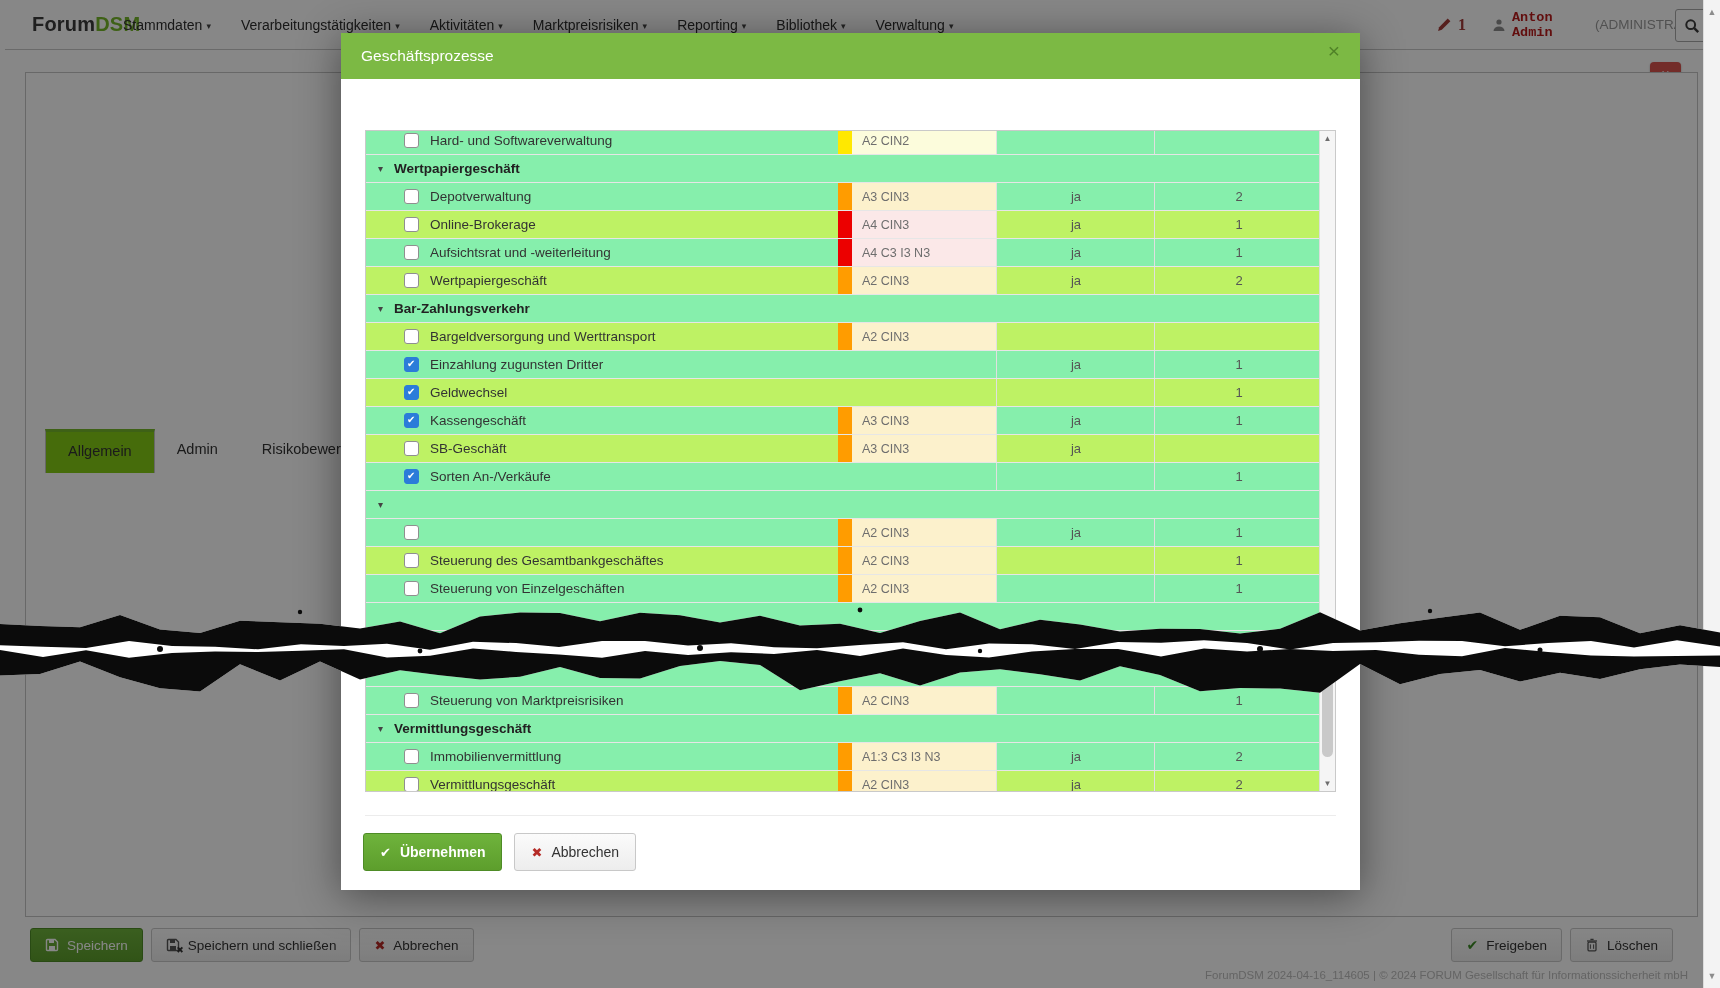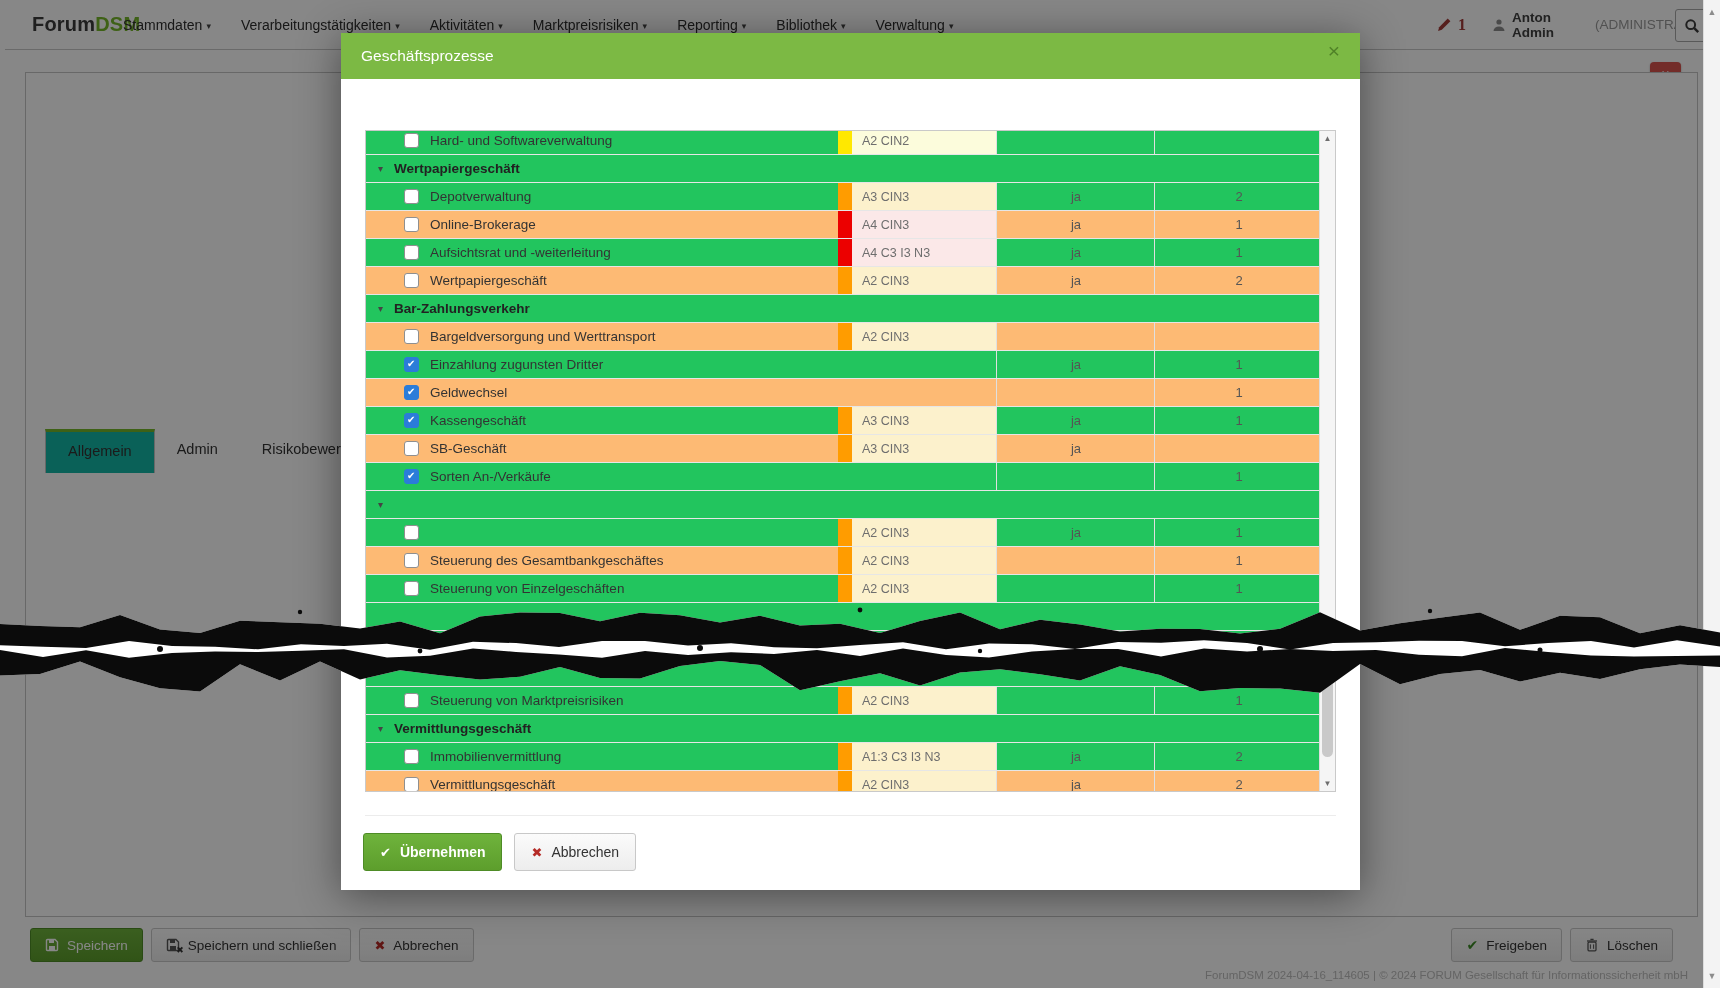--- a/index.html
+++ b/index.html
@@ -11,21 +11,21 @@
   
   .nav{position:absolute;left:5px;top:0;width:1720px;height:49px;background:#fff;border-bottom:1px solid #c9c9c9;z-index:1;}
   .brand{position:absolute;left:27px;top:0;height:49px;line-height:49px;font-size:20px;font-weight:bold;letter-spacing:.2px;}
   .brand .b1{color:#3c3c3c;} .brand .b2{color:var(--brand_green);}
   .menu{position:absolute;left:118px;top:0;height:49px;display:flex;align-items:center;gap:30px;}
   .mitem{font-size:14px;color:#2e2e2e;cursor:pointer;white-space:nowrap;}
   .mitem .car{font-size:9px;color:#444;margin-left:4px;vertical-align:1px;}
   .nav-edit{position:absolute;left:1432px;top:0;height:49px;display:flex;align-items:center;gap:6px;}
   .nav-edit .cnt{color:#a23b38;font-weight:bold;font-size:16px;font-family:"Liberation Serif",serif;}
   .nav-user{position:absolute;left:1487px;top:0;height:49px;display:flex;align-items:center;gap:6px;font-size:13.5px;}
-  .nav-user .uname{font-weight:bold;color:#404040;} .nav-user .urole{color:#9a9a9a;}
+  .nav-user .uname{font-weight:bold;color:#b91c1c;font-family:Liberation Mono, monospace;} .nav-user .urole{color:#9a9a9a;}
   .nav-user .car{font-size:9px;color:#444;}
   .nav-search{position:absolute;left:1670px;top:9px;width:31px;height:31px;border:1px solid #a8a8a8;border-radius:3px;
               background:#fff;display:flex;align-items:center;justify-content:center;cursor:pointer;}
 
   
   .pg-scroll{position:absolute;right:0;top:0;width:16px;height:988px;background:#f3f3f3;border-left:1px solid #dcdcdc;z-index:35;}
   .pg-scroll .up,.pg-scroll .dn{position:absolute;left:0;width:16px;height:16px;color:#8c8c8c;font-size:9px;text-align:center;line-height:16px;}
   .pg-scroll .up{top:4px;} .pg-scroll .dn{bottom:4px;}
 
   
@@ -50,21 +50,21 @@
        padding:0 8px;box-sizing:border-box;flex:1;}
   .inp.bold{font-weight:bold;}
   .sq-btn{width:38px;height:28px;border:1px solid #b6b6b6;border-radius:3px;background:#f7f7f7;display:flex;align-items:center;justify-content:center;cursor:pointer;flex:none;}
 
   .hamb{position:absolute;left:1630px;top:413px;width:28px;height:23px;border:1px solid #cfcfcf;border-radius:2px;background:#fff;cursor:pointer;}
   .hamb i{position:absolute;left:4px;right:4px;height:6px;background:#5a5a5a;}
   .hamb i:first-child{top:4px;} .hamb i:last-child{bottom:4px;}
 
   .tabs{position:absolute;left:45px;top:429px;height:42px;display:flex;z-index:2;}
   .tab{padding:0 22px;height:41px;line-height:41px;font-size:14.5px;color:#333;cursor:pointer;}
-  .tab.active{background:#14b8a6;border:1px solid #c4c4c4;border-bottom:none;border-top:3px solid var(--brand_green);line-height:38px;font-weight:normal;}
+  .tab.active{background:#84cc16;border:1px solid #c4c4c4;border-bottom:none;border-top:3px solid var(--brand_green);line-height:38px;font-weight:normal;}
   .tabbox{position:absolute;left:45px;top:470px;width:1611px;height:442px;border:1px solid #c4c4c4;background:#fff;box-sizing:border-box;}
 
   .blabel{position:absolute;left:25px;width:295px;height:28px;line-height:28px;text-align:right;font-weight:bold;font-size:14px;color:#3f3f3f;}
   .bfield{position:absolute;left:333px;right:75px;height:27px;border:1px solid #b9b9b9;border-radius:3px;background:#fff;}
   .chev{position:absolute;right:16px;top:8px;width:8px;height:8px;border-right:2px solid #777;border-bottom:2px solid #777;transform:rotate(45deg);}
 
   .jafrag{position:absolute;left:1150px;top:699px;width:507px;}
   .jarow{height:27px;border-bottom:1px solid #e2e2e2;position:relative;font-size:13px;color:#444;}
   .jarow span{position:absolute;left:290px;width:60px;text-align:center;line-height:27px;}
   .jav{position:absolute;left:1372px;top:699px;width:1px;height:83px;background:#e2e2e2;}
@@ -99,23 +99,23 @@
   .m-icons{position:absolute;right:24px;top:99px;display:flex;align-items:center;gap:11px;}
   .m-icons .pm{color:#9a9a9a;font-size:18px;font-weight:bold;line-height:16px;cursor:pointer;}
 
   .m-table{position:absolute;left:24px;top:97px;width:971px;height:662px;border:1px solid #c9c9c9;box-sizing:border-box;background:#fff;}
   .m-rows{position:absolute;left:0;top:0;right:15px;bottom:0;overflow:hidden;}
   .m-sb{position:absolute;right:0;top:0;width:15px;bottom:0;background:#f5f5f5;border-left:1px solid #ddd;}
   .m-sb .a{position:absolute;left:0;width:15px;font-size:8px;color:#6d6d6d;text-align:center;}
   .m-sb .a.up{top:3px;} .m-sb .a.dn{bottom:3px;}
   .m-sb .thumb{position:absolute;left:2px;width:11px;top:508px;height:118px;background:#c9c9c9;border-radius:6px;}
 
-  .prow{position:relative;height:28px;box-sizing:border-box;border-bottom:1px solid #e6e6e6;background:#22c55e;font-size:13.5px;}
+  .prow{position:relative;height:28px;box-sizing:border-box;border-bottom:1px solid #e6e6e6;background:#86efac;font-size:13.5px;}
   .prow:first-child{margin-top:-4px;}
-  .prow.alt{background:#fdba74;}
+  .prow.alt{background:#bef264;}
   .prow .caret{position:absolute;left:12px;top:0;line-height:27px;font-size:10px;color:#444;}
   .prow .glabel{position:absolute;left:28px;top:0;line-height:27px;font-weight:bold;color:#222;}
   .cb{position:absolute;left:38px;top:6px;width:15px;height:15px;border:1.5px solid #8f8f8f;border-radius:3px;background:#fff;box-sizing:border-box;cursor:pointer;}
   .cb.checked{background:var(--checkbox_blue);border-color:var(--checkbox_blue);}
   .cb.checked::after{content:"✔";color:#fff;font-size:10px;position:absolute;left:2px;top:0px;}
   .plabel{position:absolute;left:64px;top:0;line-height:27px;color:#333;white-space:nowrap;}
   .cell{position:absolute;top:0;bottom:0;line-height:27px;}
   .cell.badge{left:472px;width:158px;}
   .badge .bar{position:absolute;left:0;top:0;bottom:0;width:14px;display:none;}
   .badge.yellow{background:var(--badge_bg_yellow);} .badge.yellow .bar{display:block;background:var(--level_yellow);}

